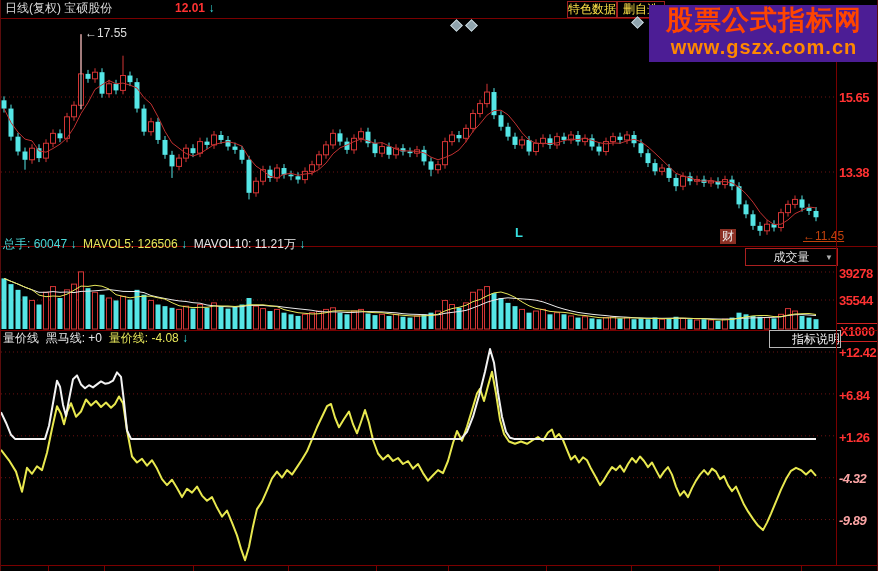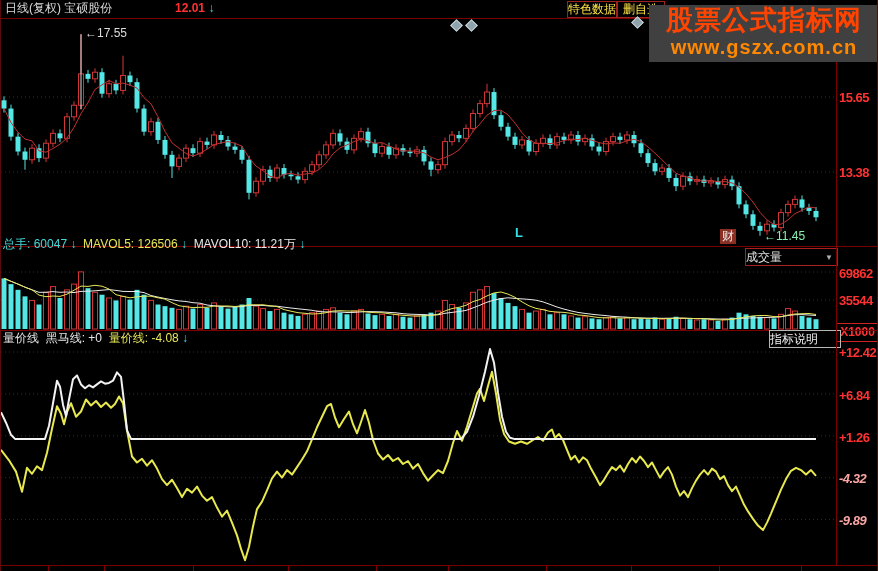--- a/index.html
+++ b/index.html
@@ -6,23 +6,23 @@
   #win{position:relative;width:878px;height:571px;background:#000;overflow:hidden;
        font-family:"Liberation Sans","DejaVu Sans",sans-serif;font-size:12px;color:#d6d6d6;
        border-left:1px solid #5a0c0c;border-right:1px solid #5a0c0c;box-sizing:border-box;}
   .abs{position:absolute;}
   .hline{position:absolute;left:0;width:878px;height:1px;background:#6b1212;}
   .vline{position:absolute;width:1px;background:#6b1212;}
   .lbl{position:absolute;left:838px;width:40px;font-weight:bold;font-size:13px;letter-spacing:-0.5px;white-space:nowrap;}
   .red{color:#ff3232;} .grn{color:#fca5a5;font-style:italic;} .cyn{color:#4ad7d7;} .yel{color:#e6e65a;} .wht{color:#e8e8e8;}
   .arrow{color:#36e0e0;font-weight:bold;}
   .btn{position:absolute;height:15px;line-height:15px;text-align:center;border:1px solid #a02020;color:#fde047;font-size:12px;cursor:default;}
-  .panelbtn{position:absolute;border:1px solid #aa2020;color:#e0e0e0;}
+  .panelbtn{position:absolute;border:1px solid #aa2020;color:#e0e0e0;text-align:center;}
   .diamond{position:absolute;width:7px;height:7px;background:#8fa3ad;border:1px solid #c6d4da;transform:rotate(45deg);}
-  #watermark{position:absolute;left:648px;top:5px;width:230px;height:57px;background:#404040;text-align:center;z-index:50;}
+  #watermark{position:absolute;left:648px;top:5px;width:230px;height:57px;background:#4c1d95;text-align:center;z-index:50;}
   #wm1{font-size:27px;line-height:31px;font-weight:bold;color:#ff4400;letter-spacing:1px;}
   #wm2{font-size:20px;line-height:23px;font-weight:bold;color:#ff8800;letter-spacing:1px;}
   .tick{position:absolute;width:1px;height:5px;top:566px;background:#7a0000;}
   .hdrrow{position:absolute;left:0;height:35px;line-height:17px;white-space:nowrap;}
   svg{position:absolute;left:0;}
 </style>
 </head>
 <body>
 
 <div id="win">
@@ -271,21 +271,21 @@
       <line x1="801" y1="176.4592" x2="801" y2="192.64879999999997" stroke="#55e6e6" stroke-width="1"></line>
       <rect x="798.5" y="180.42399999999998" width="5" height="8.259999999999991" fill="#55e6e6"></rect>
       <line x1="808" y1="184.7192" x2="808" y2="195.95280000000002" stroke="#55e6e6" stroke-width="1"></line>
       <rect x="805.5" y="188.68399999999997" width="5" height="3.304000000000059" fill="#55e6e6"></rect>
       <line x1="815" y1="188.02320000000006" x2="815" y2="202.23039999999997" stroke="#55e6e6" stroke-width="1"></line>
       <rect x="812.5" y="191.98800000000003" width="5" height="6.277599999999978" fill="#55e6e6"></rect>
       <polyline points="3.0,89.6 10.0,103.6 17.0,113.2 24.0,120.1 31.0,121.9 38.0,131.9 45.0,133.2 52.0,129.5 59.0,125.2 66.0,119.0 73.0,108.4 80.0,94.5 87.0,83.6 94.0,70.4 101.0,65.8 108.0,61.5 115.0,64.8 122.0,64.1 129.0,66.1 136.0,69.1 143.0,78.7 150.0,84.9 157.0,97.8 164.0,112.4 171.0,123.9 178.0,129.2 185.0,134.5 192.0,137.1 199.0,134.5 206.0,130.2 213.0,125.6 220.0,123.9 227.0,122.6 234.0,124.3 241.0,127.2 248.0,138.8 255.0,147.1 262.0,151.7 269.0,157.3 276.0,158.9 283.0,155.3 290.0,154.3 297.0,156.3 304.0,155.0 311.0,154.3 318.0,150.4 325.0,144.1 332.0,134.8 339.0,128.9 346.0,125.9 353.0,122.6 360.0,120.0 367.0,121.9 374.0,124.3 381.0,123.6 388.0,126.9 395.0,130.2 402.0,131.9 409.0,131.9 416.0,132.5 423.0,133.8 430.0,138.1 437.0,140.8 444.0,138.5 451.0,135.5 458.0,130.9 465.0,122.6 472.0,112.4 479.0,104.8 486.0,96.2 493.0,91.5 500.0,91.2 507.0,95.8 514.0,104.1 521.0,113.7 528.0,121.0 535.0,124.3 542.0,124.6 549.0,124.6 556.0,123.9 563.0,121.6 570.0,120.0 577.0,120.6 584.0,119.3 591.0,121.3 598.0,123.6 605.0,124.9 612.0,123.9 619.0,124.3 626.0,121.9 633.0,120.3 640.0,122.6 647.0,127.9 654.0,134.2 661.0,140.8 668.0,147.7 675.0,154.3 682.0,157.0 689.0,158.9 696.0,161.3 703.0,162.3 710.0,161.3 717.0,162.9 724.0,162.6 731.0,163.9 738.0,168.2 745.0,174.8 752.0,183.1 759.0,193.3 766.0,200.9 773.0,205.5 780.0,205.2 787.0,200.9 794.0,194.6 801.0,191.3 808.0,188.0 815.0,188.9" fill="none" stroke="#c03030" stroke-width="1" stroke-linejoin="round"></polyline>
       <line x1="80" y1="15.22399999999999" x2="80" y2="90.22399999999999" stroke="#dddddd" stroke-width="1"></line>
     </svg>
   <div class="abs" style="left:84px;top:26px;color:#dddddd;">←17.55</div>
-  <div class="abs" style="left:763px;top:229px;color:#86efac;">←11.45</div>
+  <div class="abs" style="left:802px;top:229px;color:#c2410c;text-decoration:underline;">←11.45</div>
   <div class="abs" style="left:514px;top:225px;color:#36e0e0;font-weight:bold;font-size:13px;">L</div>
   <div class="abs" style="left:719px;top:229px;background:#8b2f23;color:#eeeeee;padding:0 2px;height:15px;line-height:15px;">财</div>
   <div class="diamond" style="left:451px;top:21px;"></div>
   <div class="diamond" style="left:466px;top:21px;"></div>
   <div class="diamond" style="left:632px;top:18px;"></div>
   <div class="lbl red" style="top:90px;">15.65</div>
   <div class="lbl red" style="top:165px;">13.38</div>
   <div class="hline" style="top:246px;background:#7a0000;"></div>
 
   <div class="abs hdrrow" style="top:236px;left:2px;">
@@ -420,34 +420,34 @@
       <rect x="770.5" y="53.392" width="5" height="10.607999999999997" fill="#55e6e6"></rect>
       <rect x="777.5" y="49.312" width="5" height="14.688000000000002" fill="#000" stroke="#d23535" stroke-width="1"></rect>
       <rect x="784.5" y="43.6" width="5" height="20.4" fill="#000" stroke="#d23535" stroke-width="1"></rect>
       <rect x="791.5" y="46.048" width="5" height="17.951999999999998" fill="#000" stroke="#d23535" stroke-width="1"></rect>
       <rect x="798.5" y="50.944" width="5" height="13.055999999999997" fill="#55e6e6"></rect>
       <rect x="805.5" y="52.576" width="5" height="11.424" fill="#55e6e6"></rect>
       <rect x="812.5" y="54.208" width="5" height="9.792000000000002" fill="#55e6e6"></rect>
       <polyline points="3.0,13.4 10.0,16.3 17.0,19.1 24.0,22.2 31.0,24.8 38.0,27.3 45.0,27.3 52.0,26.6 59.0,27.3 66.0,27.0 73.0,27.6 80.0,26.4 87.0,26.2 94.0,25.8 101.0,25.2 108.0,24.6 115.0,25.4 122.0,26.4 129.0,26.5 136.0,26.5 143.0,27.6 150.0,30.5 157.0,32.1 164.0,33.5 171.0,34.8 178.0,35.9 185.0,36.5 192.0,37.7 199.0,38.2 206.0,40.0 213.0,40.8 220.0,41.4 227.0,41.8 234.0,41.9 241.0,41.6 248.0,40.4 255.0,40.4 262.0,40.4 269.0,41.1 276.0,41.2 283.0,42.2 290.0,43.0 297.0,43.8 304.0,44.5 311.0,45.3 318.0,46.6 325.0,46.9 332.0,46.9 339.0,47.0 346.0,47.5 353.0,47.4 360.0,46.9 367.0,46.6 374.0,46.7 381.0,46.9 388.0,47.4 395.0,47.8 402.0,48.7 409.0,49.2 416.0,49.4 423.0,49.7 430.0,50.0 437.0,49.8 444.0,48.3 451.0,47.4 458.0,46.5 465.0,45.4 472.0,42.9 479.0,40.2 486.0,37.2 493.0,35.1 500.0,33.6 507.0,32.8 514.0,33.4 521.0,33.9 528.0,34.4 535.0,35.2 542.0,36.9 549.0,39.4 556.0,42.0 563.0,44.1 570.0,45.9 577.0,47.4 584.0,48.4 591.0,49.3 598.0,50.0 605.0,50.6 612.0,51.4 619.0,51.8 626.0,52.2 633.0,52.7 640.0,53.0 647.0,53.1 654.0,53.2 661.0,53.3 668.0,53.2 675.0,53.1 682.0,53.3 689.0,53.4 696.0,53.6 703.0,53.6 710.0,53.8 717.0,54.0 724.0,54.1 731.0,54.0 738.0,53.4 745.0,53.1 752.0,52.9 759.0,52.7 766.0,52.4 773.0,52.3 780.0,51.8 787.0,50.5 794.0,49.7 801.0,49.6 808.0,50.0 815.0,50.5" fill="none" stroke="#eaeaea" stroke-width="1" stroke-linejoin="round"></polyline>
       <polyline points="3.0,13.4 10.0,16.3 17.0,19.1 24.0,22.2 31.0,24.8 38.0,30.1 45.0,31.7 52.0,31.0 59.0,31.4 66.0,29.2 73.0,25.2 80.0,21.1 87.0,21.4 94.0,20.3 101.0,21.2 108.0,24.0 115.0,29.7 122.0,31.4 129.0,32.8 136.0,31.8 143.0,31.2 150.0,31.2 157.0,32.8 164.0,34.1 171.0,37.7 178.0,40.7 185.0,41.8 192.0,42.6 199.0,42.3 206.0,42.3 213.0,41.0 220.0,41.0 227.0,41.0 234.0,41.5 241.0,40.8 248.0,39.8 255.0,39.8 262.0,39.8 269.0,40.7 276.0,41.6 283.0,44.6 290.0,46.2 297.0,47.7 304.0,48.3 311.0,49.0 318.0,48.7 325.0,47.7 332.0,46.0 339.0,45.7 346.0,46.0 353.0,46.0 360.0,46.0 367.0,47.2 374.0,47.7 381.0,47.7 388.0,48.7 395.0,49.6 402.0,50.3 409.0,50.8 416.0,51.1 423.0,50.8 430.0,50.5 437.0,49.3 444.0,45.9 451.0,43.6 458.0,42.3 465.0,40.3 472.0,36.6 479.0,34.5 486.0,30.9 493.0,27.9 500.0,27.0 507.0,29.1 514.0,32.3 521.0,36.9 528.0,40.8 535.0,43.4 542.0,44.7 549.0,46.4 556.0,47.0 563.0,47.4 570.0,48.3 577.0,50.0 584.0,50.5 591.0,51.6 598.0,52.6 605.0,52.9 612.0,52.7 619.0,53.1 626.0,52.9 633.0,52.9 640.0,53.1 647.0,53.6 654.0,53.4 661.0,53.7 668.0,53.6 675.0,53.2 682.0,53.1 689.0,53.4 696.0,53.6 703.0,53.7 710.0,54.4 717.0,54.9 724.0,54.9 731.0,54.4 738.0,53.1 745.0,51.9 752.0,50.9 759.0,50.5 766.0,50.5 773.0,51.6 780.0,51.6 787.0,50.1 794.0,49.0 801.0,48.7 808.0,48.5 815.0,49.5" fill="none" stroke="#e6e65a" stroke-width="1" stroke-linejoin="round"></polyline>
     </svg>
-  <div class="lbl red" style="top:266px;">69862</div>
+  <div class="lbl red" style="top:266px;">39278</div>
   <div class="lbl red" style="top:293px;">35544</div>
   <div class="abs" style="left:835px;top:311px;width:41px;height:17px;line-height:17px;border:1px solid #cc2222;color:#ff3232;font-weight:bold;text-align:center;margin-top:12px;">X1000</div>
   <div class="hline" style="top:330px;background:#7a0000;"></div>
 
   <div class="abs hdrrow" style="top:330px;left:2px;">
     <span class="wht">量价线</span>&nbsp;
     <span class="wht">黑马线:</span>
     <span class="wht">+0</span>&nbsp;
     <span class="yel">量价线:</span>
     <span class="yel">-4.08</span>
     <span class="arrow">↓</span>
   </div>
-  <div class="abs" style="left:768px;top:330px;width:70px;height:16px;line-height:16px;border:1px solid #b8b8b8;color:#f0f0f0;text-align:left;">指标说明</div>
+  <div class="abs" style="left:768px;top:330px;width:70px;height:16px;line-height:16px;border:1px solid #b8b8b8;color:#f0f0f0;text-align:right;">指标说明</div>
 
   <svg id="svg-ind" width="836" height="217" style="top:348px;">
       <line x1="0" y1="4" x2="836" y2="4" stroke="#6b1212" stroke-width="1" stroke-dasharray="1 3"></line>
       <line x1="0" y1="45.9058" x2="836" y2="45.9058" stroke="#6b1212" stroke-width="1" stroke-dasharray="1 3"></line>
       <line x1="0" y1="87.8116" x2="836" y2="87.8116" stroke="#6b1212" stroke-width="1" stroke-dasharray="1 3"></line>
       <line x1="0" y1="129.7174" x2="836" y2="129.7174" stroke="#6b1212" stroke-width="1" stroke-dasharray="1 3"></line>
       <line x1="0" y1="171.5481" x2="836" y2="171.5481" stroke="#6b1212" stroke-width="1" stroke-dasharray="1 3"></line>
       <polyline points="0.0,101.8 8.0,112.3 15.0,123.6 21.0,143.8 26.0,119.8 31.0,125.8 36.0,118.3 41.0,122.1 46.0,104.8 51.0,80.8 56.0,58.2 60.0,65.7 63.0,76.2 66.0,64.2 70.0,55.2 75.0,68.7 80.0,63.5 85.0,51.5 90.0,57.5 95.0,53.0 100.0,59.0 105.0,54.5 110.0,59.7 114.0,56.0 118.0,48.5 122.0,55.2 126.0,82.3 131.0,108.5 136.0,114.5 141.0,110.8 146.0,117.6 151.0,112.3 156.0,120.6 161.0,131.1 166.0,137.1 171.0,131.8 176.0,140.1 181.0,149.1 186.0,140.8 191.0,144.6 196.0,138.6 201.0,147.6 206.0,152.8 211.0,149.1 216.0,159.6 221.0,168.6 226.0,162.6 231.0,174.6 236.0,187.4 240.0,200.9 244.0,212.2 248.0,198.7 252.0,178.4 256.0,161.1 261.0,153.6 266.0,142.3 271.0,130.3 276.0,123.6 281.0,129.6 286.0,122.1 291.0,126.6 296.0,119.1 301.0,111.5 306.0,103.3 311.0,91.3 316.0,79.3 321.0,68.7 326.0,58.2 330.0,56.0 334.0,69.5 338.0,79.3 343.0,71.0 348.0,63.5 352.0,76.2 356.0,85.3 360.0,74.0 364.0,62.0 368.0,74.7 372.0,92.0 377.0,105.5 382.0,111.5 387.0,107.0 392.0,113.0 397.0,110.0 402.0,116.0 407.0,113.0 412.0,120.6 417.0,116.0 422.0,125.1 427.0,132.6 432.0,127.3 437.0,122.1 442.0,125.1 447.0,113.0 452.0,95.0 456.0,83.0 461.0,92.8 466.0,78.5 471.0,62.0 476.0,45.5 479.0,40.9 483.0,53.0 487.0,37.9 491.0,23.7 495.0,45.5 499.0,71.7 503.0,86.0 508.0,93.5 514.0,95.8 520.0,93.5 526.0,95.8 532.0,92.0 537.0,89.0 542.0,92.8 547.0,84.5 551.0,81.5 554.0,89.8 558.0,86.0 562.0,92.0 566.0,101.8 570.0,111.5 574.0,107.8 578.0,114.5 582.0,109.3 586.0,112.3 590.0,120.6 595.0,129.6 599.0,137.1 603.0,131.8 607.0,125.1 611.0,119.1 615.0,122.1 619.0,117.6 623.0,123.6 627.0,116.0 631.0,110.0 635.0,114.5 639.0,108.5 643.0,113.0 647.0,119.1 651.0,114.5 655.0,122.1 659.0,129.6 663.0,123.6 667.0,119.1 671.0,126.6 675.0,138.6 679.0,147.6 683.0,143.1 687.0,149.1 691.0,140.1 695.0,132.6 699.0,126.6 703.0,122.1 707.0,126.6 711.0,120.6 715.0,123.6 719.0,131.1 723.0,128.1 727.0,137.1 731.0,143.1 735.0,138.6 739.0,147.6 743.0,156.6 747.0,163.4 752.0,170.9 757.0,177.6 762.0,182.1 766.0,174.6 770.0,165.6 775.0,153.6 780.0,141.6 785.0,131.1 790.0,122.8 795.0,119.8 800.0,122.1 805.0,126.6 810.0,122.1 815.0,127.9" fill="none" stroke="#e8e84f" stroke-width="2" stroke-linejoin="round"></polyline>
       <polyline points="0.0,64.2 5.0,74.7 10.0,86.8 14.0,90.9 44.0,90.9 48.0,77.7 52.0,55.2 56.0,32.7 59.0,38.7 62.0,56.7 65.0,68.0 68.0,51.5 72.0,31.2 76.0,27.4 80.0,36.4 84.0,40.2 88.0,37.2 92.0,39.4 96.0,36.4 100.0,33.4 104.0,35.7 108.0,34.9 112.0,32.7 116.0,24.4 120.0,28.9 123.0,53.7 126.0,82.3 130.0,90.9 460.0,90.9 466.0,83.8 472.0,68.7 478.0,47.7 484.0,23.7 489.0,1.1 493.0,14.7 497.0,44.7 501.0,68.7 505.0,83.8 509.0,89.8 513.0,90.9 815.0,90.9" fill="none" stroke="#f2f2f2" stroke-width="2" stroke-linejoin="round"></polyline>
     </svg>

